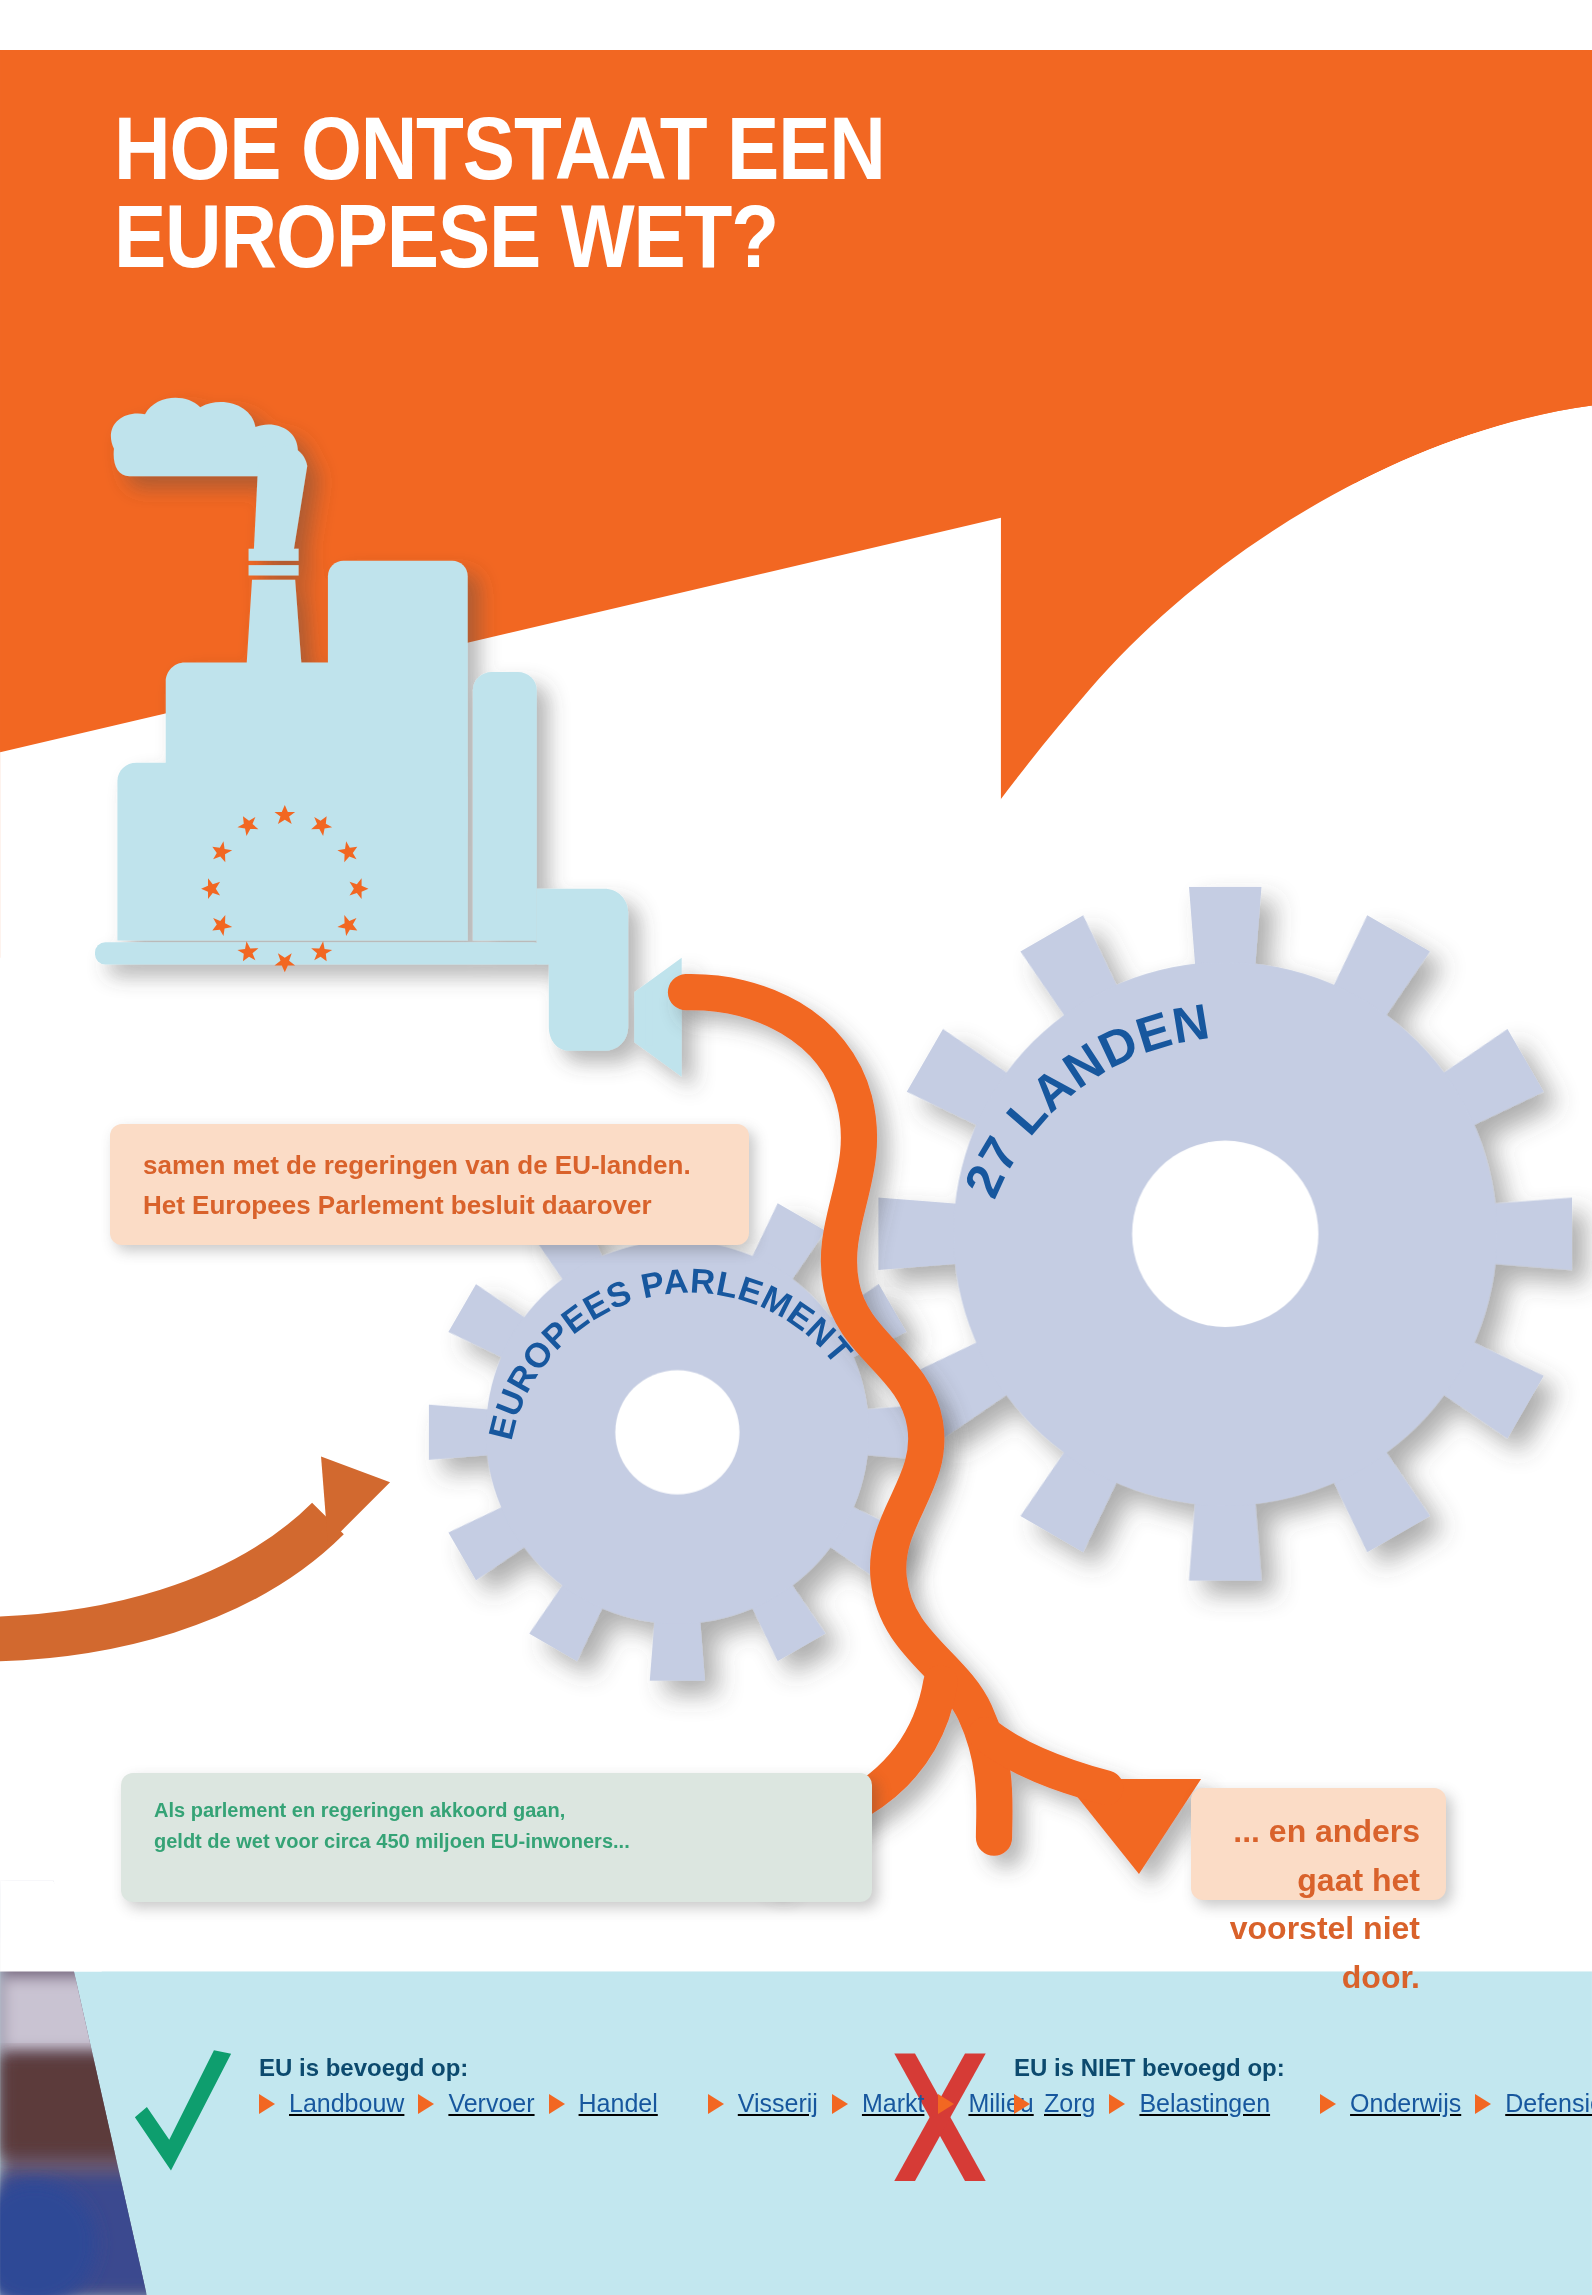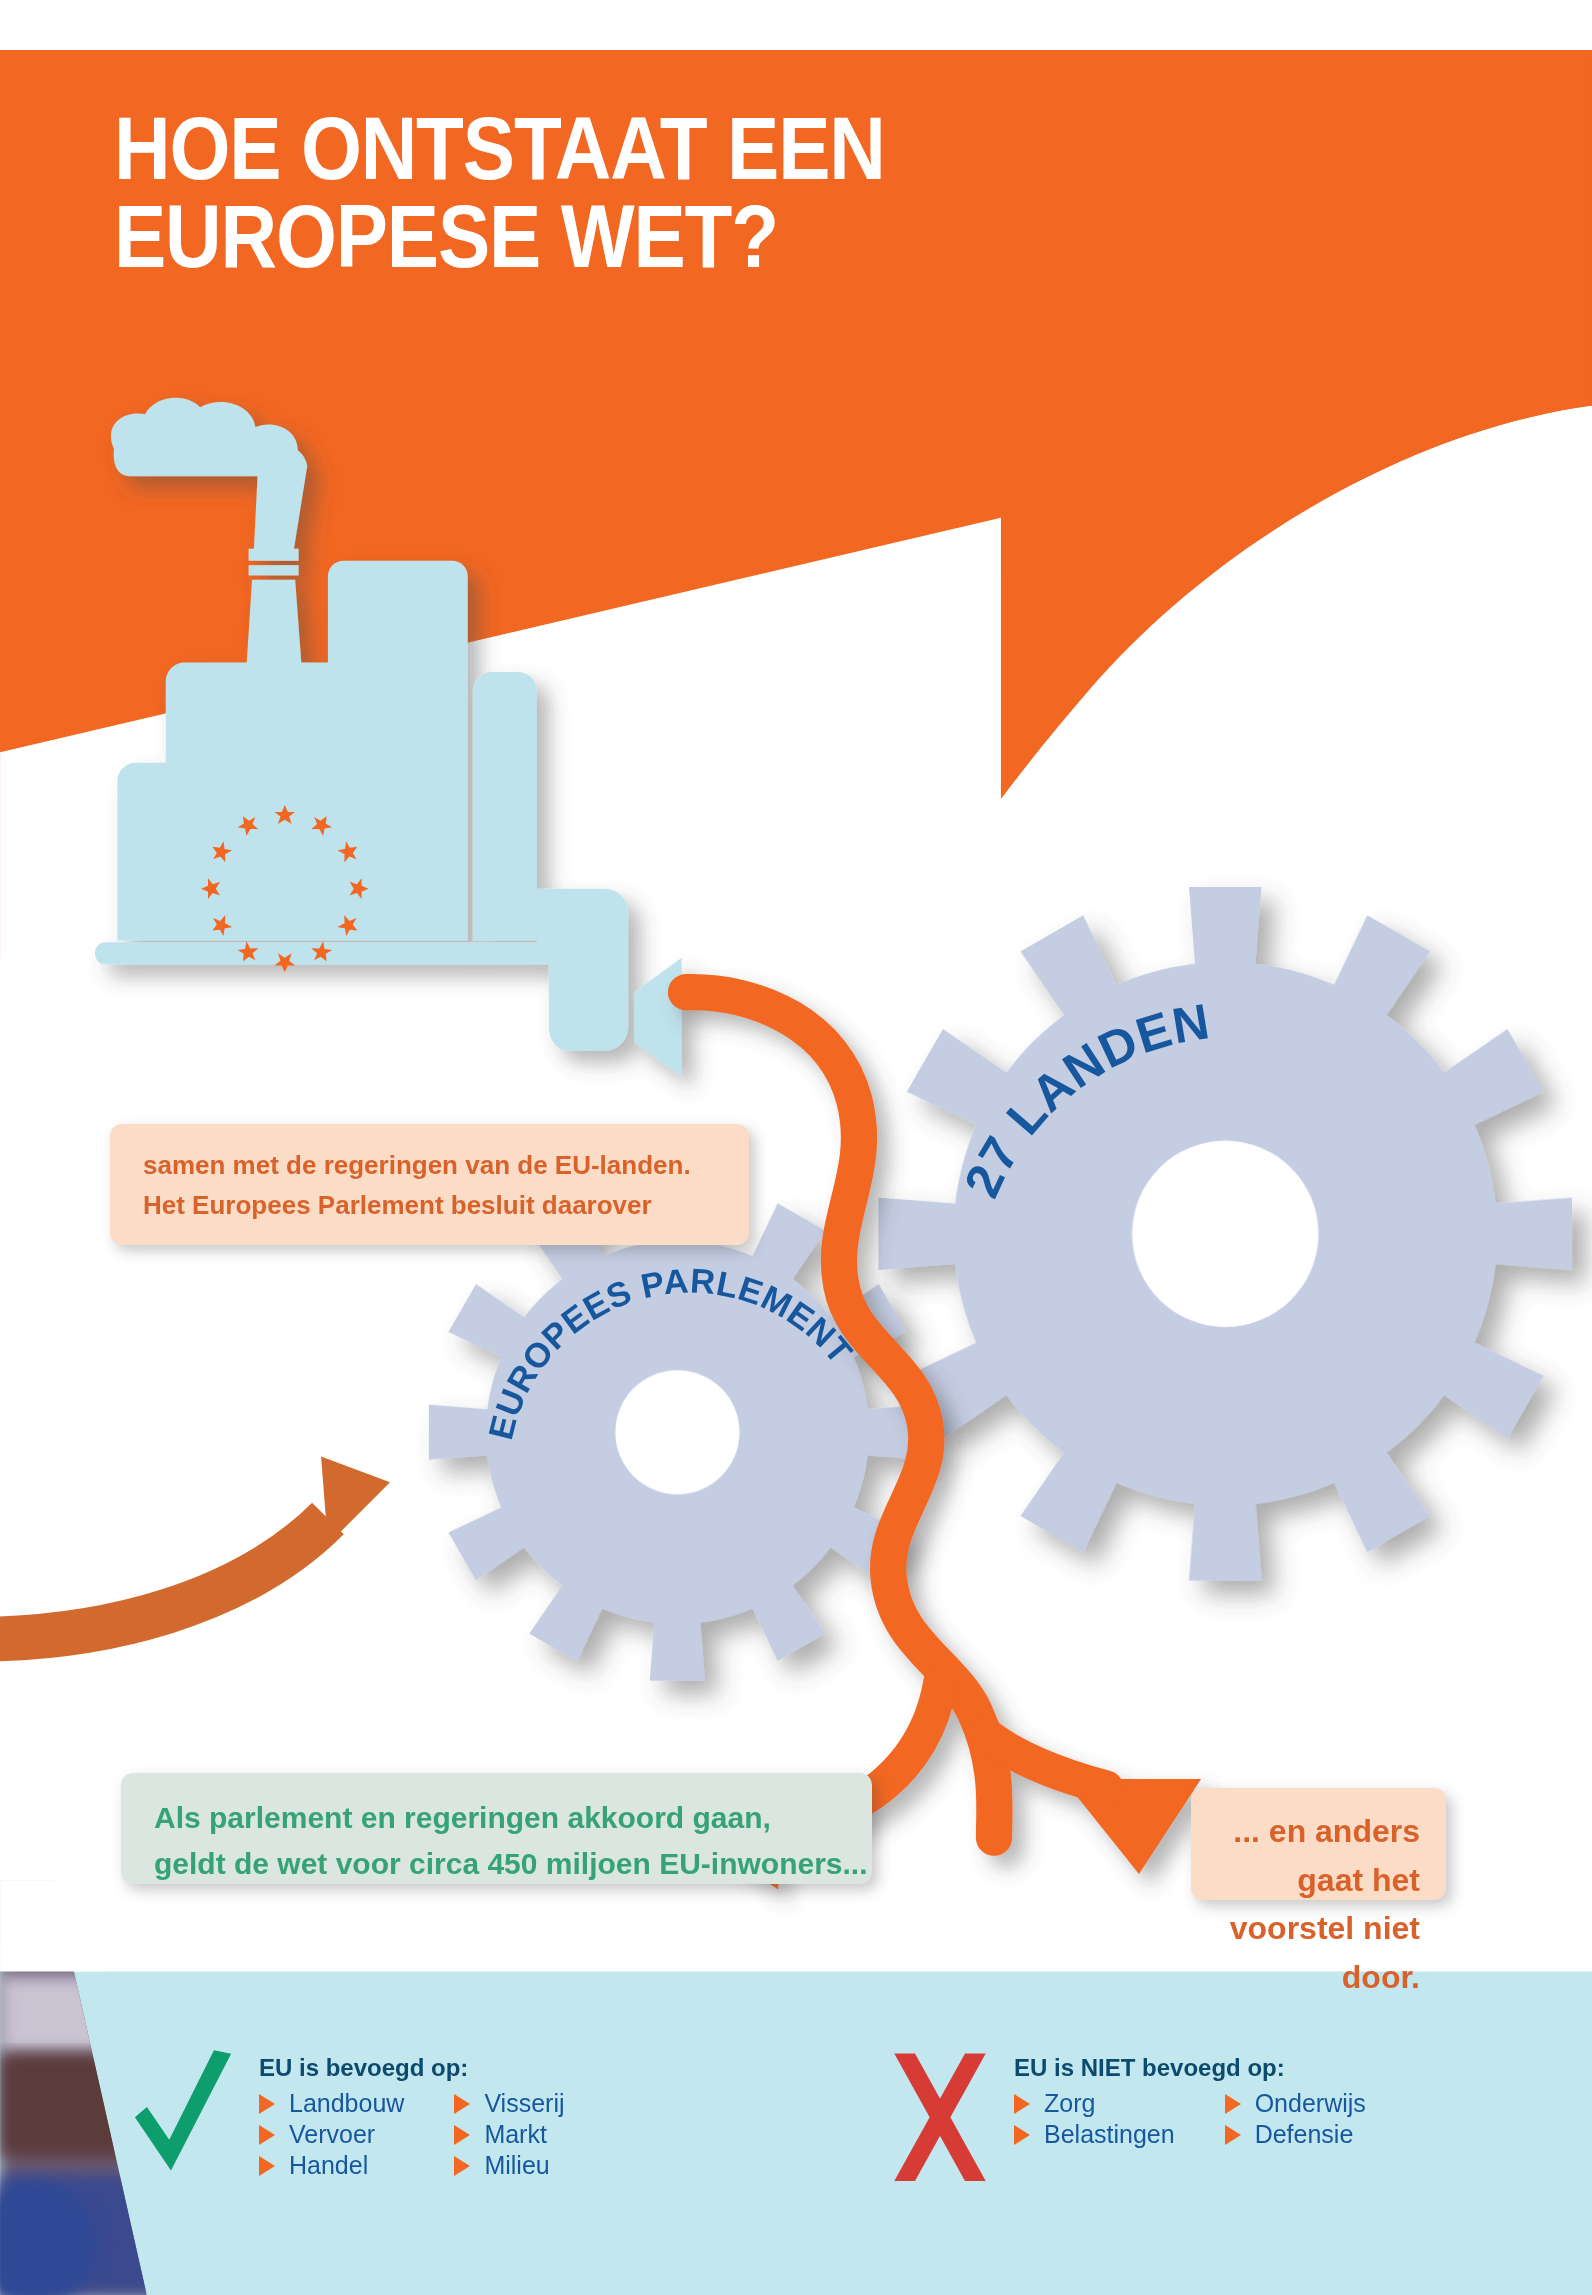--- a/index.html
+++ b/index.html
@@ -34,38 +34,38 @@
 
   #callout-commissie{
     left:538px;top:729px;width:690px;height:67px;
     padding:19px 0 0 0;text-align:center;font-size:23px;line-height:1.0;
   }
   #callout-parlement{
     left:110px;top:1124px;width:639px;height:121px;
     padding:22.4px 0 0 33px;font-size:26px;line-height:1.52;
   }
   #callout-akkoord{
-    left:121px;top:1773px;width:751px;height:111px;
-    padding:22.4px 0 0 33px;font-size:30px;line-height:1.52;
+    left:121px;top:1773px;width:751px;height:129px;
+    padding:22.4px 0 0 33px;font-size:20px;line-height:1.52;
   }
   #callout-niet-door{
     left:1191px;top:1788px;width:255px;height:112px;
     padding:19px 26px 0 0;font-size:32px;line-height:1.52;text-align:right;
   }
 
   
   .gear-label{position:absolute;left:0;top:0;}
 
   
   .legend-block{position:absolute;}
   .legend-title{
     color:#0c4a6e;font-weight:bold;font-size:24px;margin-bottom:7px;white-space:nowrap;
   }
   .legend-cols{display:flex;gap:50px;}
-  .legend-col{display:flex;flex-direction:column;gap:2px;}
+  .legend-col{display:flex;gap:14px;text-decoration:underline;}
   .legend-item{display:flex;align-items:center;gap:14px;white-space:nowrap;}
   .tri{width:0;height:0;border-left:16.4px solid #F26722;
        border-top:10.4px solid transparent;border-bottom:10.4px solid transparent;flex:0 0 auto;}
   .legend-text{color:#17579E;font-size:25px;}
 
   #legend-yes{left:259px;top:2054px;}
   #legend-no {left:1014px;top:2054px;}
 
   .mark{position:absolute;}
   #check-mark{left:128px;top:2050px;}

